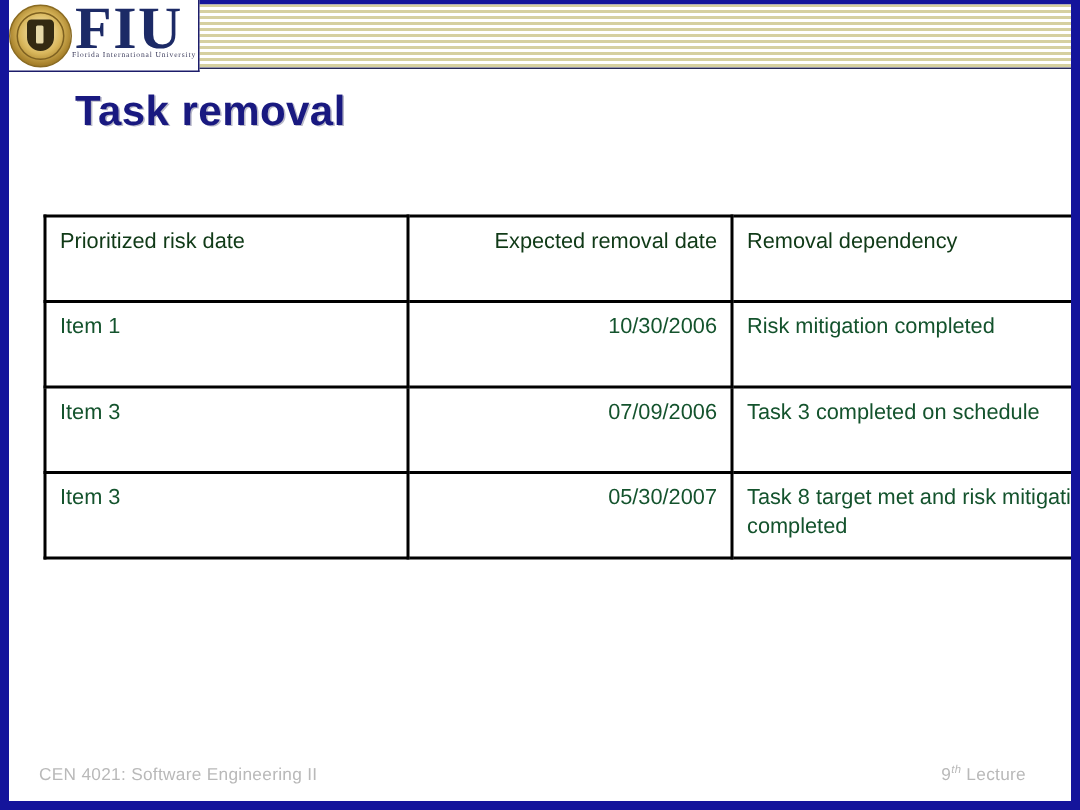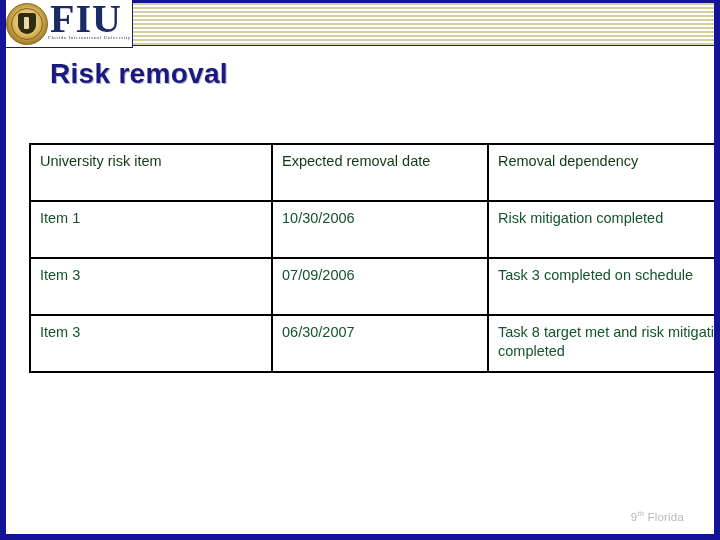--- a/index.html
+++ b/index.html
@@ -155,21 +155,21 @@
     vertical-align: top;
     font-size: 14.5px;
     line-height: 19px;
     color: #14532d;
     height: 40px;
   }
   #risk-table tr.hdr td {
     color: #103a17;
   }
   .col-a { width: 222px; }
-  .col-b { width: 196px; }
+  .col-b { width: 196px; text-align: right; }
   .col-c { width: 236px; }
 
   
   #footer-left {
     position: absolute;
     left: 20px;
     bottom: 11px;
     font-size: 11.5px;
     color: #b9b9b9;
     letter-spacing: 0.2px;
@@ -203,42 +203,43 @@
     <div id="logo-block">
       <div id="logo-seal">
         <div id="logo-seal-ring"></div>
         <div id="logo-seal-shield"></div>
       </div>
       <div id="logo-text">FIU</div>
       <div id="logo-sub">Florida International University</div>
     </div>
   </div>
 
-  <div id="title">Risk removal</div>
+  <div id="title">Task removal</div>
 
   <table id="risk-table">
     <tbody>
       <tr class="hdr">
-        <td class="col-a">University risk item</td>
+        <td class="col-a">Prioritized risk date</td>
         <td class="col-b">Expected removal date</td>
         <td class="col-c">Removal dependency</td>
       </tr>
       <tr>
         <td class="col-a">Item 1</td>
         <td class="col-b">10/30/2006</td>
         <td class="col-c">Risk mitigation completed</td>
       </tr>
       <tr>
         <td class="col-a">Item 3</td>
         <td class="col-b">07/09/2006</td>
         <td class="col-c">Task 3 completed on schedule</td>
       </tr>
       <tr>
         <td class="col-a">Item 3</td>
-        <td class="col-b">06/30/2007</td>
+        <td class="col-b">05/30/2007</td>
         <td class="col-c">Task 8 target met and risk mitigation completed</td>
       </tr>
     </tbody>
   </table>
 
-  <div id="footer-right"><span>9</span><sup>th</sup><span> Florida</span></div>
+  <div id="footer-left">CEN 4021: Software Engineering II</div>
+  <div id="footer-right"><span>9</span><sup>th</sup><span> Lecture</span></div>
 
 </div>
 
 </body></html>

